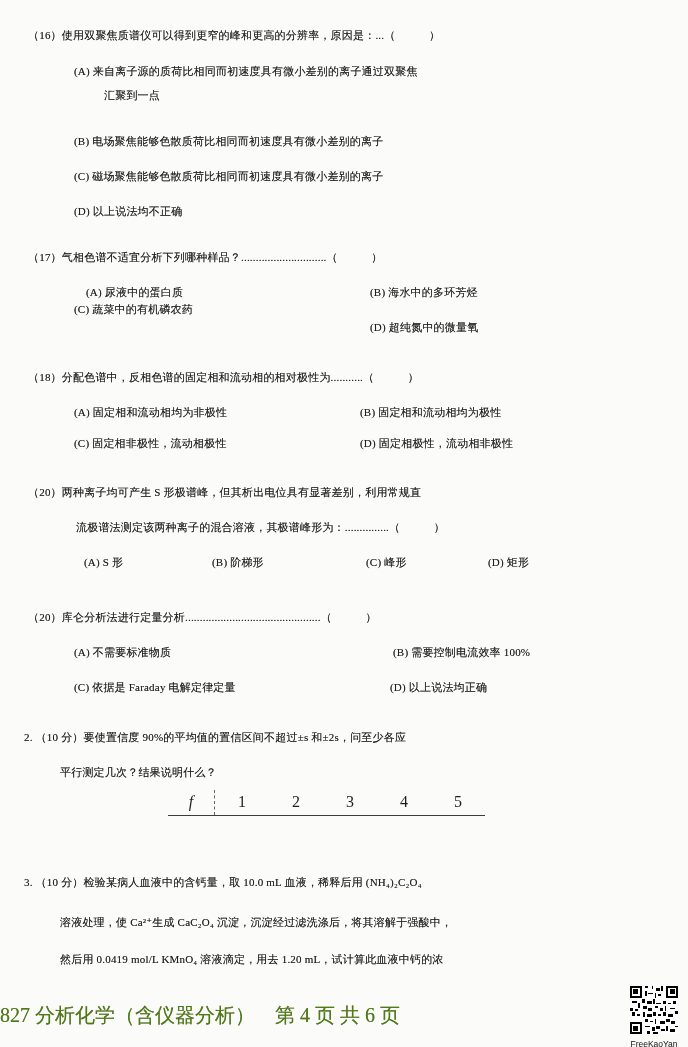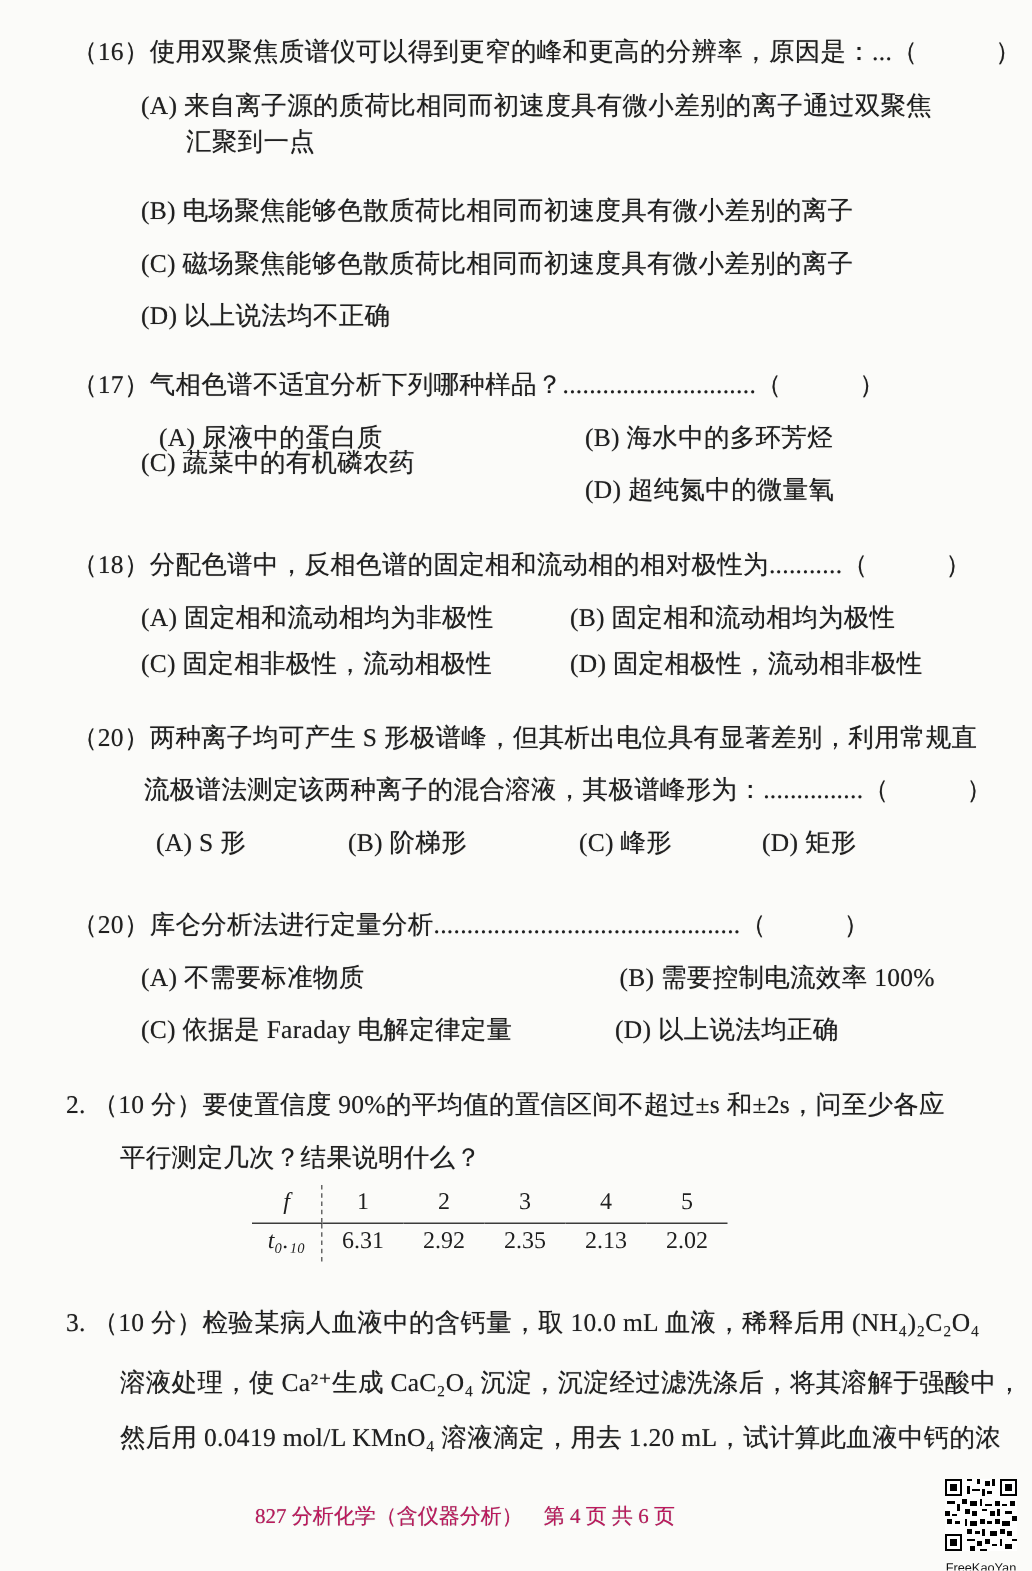--- a/index.html
+++ b/index.html
@@ -6,26 +6,25 @@
   body{
     width:688px;height:1047px;
     background:#fbfbf9;
     position:relative;
     font-family:"Liberation Serif","DejaVu Serif",serif;
     color:#1f1f1f;
     overflow:hidden;
   }
   .ln{
     position:absolute;
-    font-size:17px;
+    font-size:11px;
     line-height:22px;
     white-space:nowrap;
     text-shadow:0 0 0.5px rgba(25,25,25,.55);
     letter-spacing:0.2px;
-    margin-left:20px;
   }
   .ttable{
     position:absolute;
     border-collapse:collapse;
     font-size:16px;
   }
   .ttable th,.ttable td{
     font-weight:normal;
     text-align:center;
     padding:3px 0 4px 0;
@@ -35,23 +34,22 @@
     min-width:46px;
     font-style:italic;
     border-right:1px dashed #666;
   }
   .ttable tr:first-child th,.ttable tr:first-child td{
     border-bottom:1.5px solid #3c3c3c;
   }
   .footer-line{
     position:absolute;
     top:1002px;left:0;width:620px;
-    text-align:center;
-    font-size:14px;
-    color:#be185d;
+    font-size:20px;
+    color:#4d7c0f;
     text-shadow:0 0 0.5px rgba(40,40,40,.5);
   }
   .qr-wrap{
     position:absolute;
     top:986px;left:626px;
     width:56px;
     text-align:center;
   }
   .qr-label{
     font-size:8.5px;
@@ -102,28 +100,20 @@
 
 <table class="ttable" style="top:790px;left:168px">
   <tbody>
       <tr>
     <th class="rowhead">f</th>
     <td>1</td>
     <td>2</td>
     <td>3</td>
     <td>4</td>
     <td>5</td>
-  </tr>
-  <tr>
-    <th class="rowhead">t₀.₁₀</th>
-    <td>6.31</td>
-    <td>2.92</td>
-    <td>2.35</td>
-    <td>2.13</td>
-    <td>2.02</td>
   </tr>
 </tbody>
   </table>
 
 <div class="ln" style="top:871px;left:24px">3. （10 分）检验某病人血液中的含钙量，取 10.0 mL 血液，稀释后用 (NH₄)₂C₂O₄</div>
 <div class="ln" style="top:911px;left:60px">溶液处理，使 Ca²⁺生成 CaC₂O₄ 沉淀，沉淀经过滤洗涤后，将其溶解于强酸中，</div>
 <div class="ln" style="top:948px;left:60px">然后用 0.0419 mol/L KMnO₄ 溶液滴定，用去 1.20 mL，试计算此血液中钙的浓</div>
 
 <div class="footer-line">827 分析化学（含仪器分析）　第 4 页 共 6 页</div>
 

